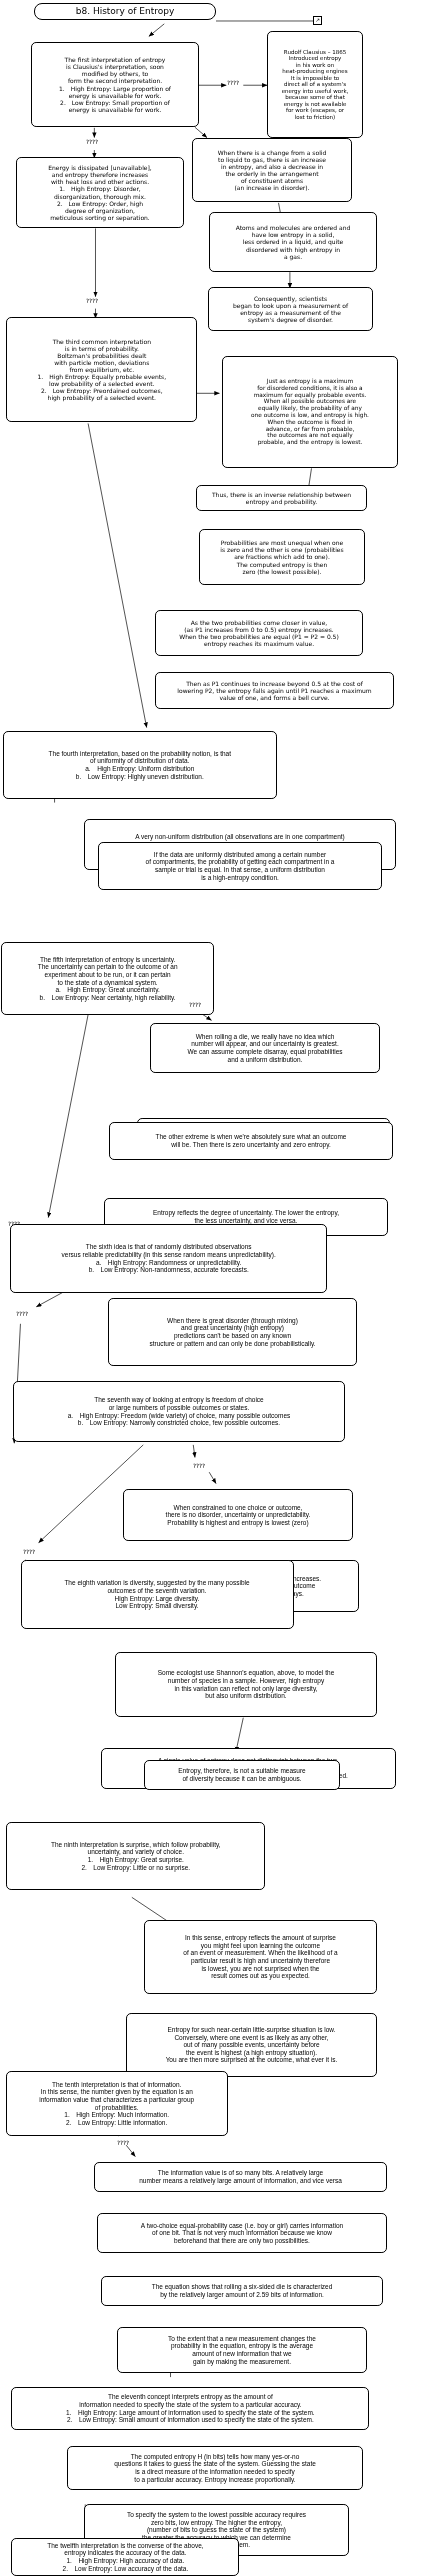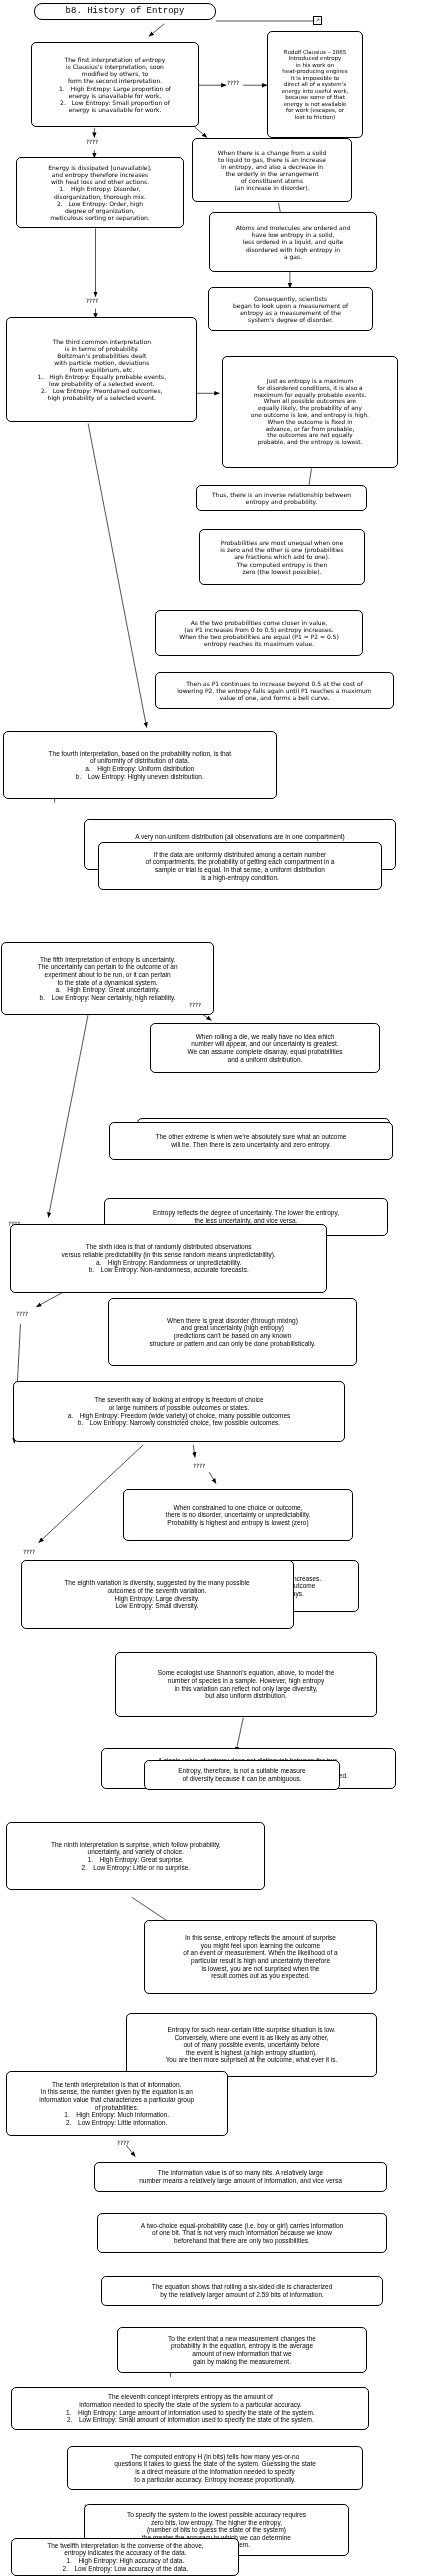--- a/index.html
+++ b/index.html
@@ -46,21 +46,20 @@
   }
   
   .narrow {
     font-family: "Liberation Sans Narrow", "Liberation Sans", sans-serif;
     transform-origin: center center;
   }
   .title {
     font-size: 8.5px;
     border-radius: 8px;
     line-height: 1.1;
-    font-family: Liberation Mono, monospace;
   }
   .qmark {
     position: absolute;
     font-family: "DejaVu Sans", sans-serif;
     font-size: 5.7px;
     color: #000000;
     white-space: nowrap;
   }
   .corner-badge {
     position: absolute;

